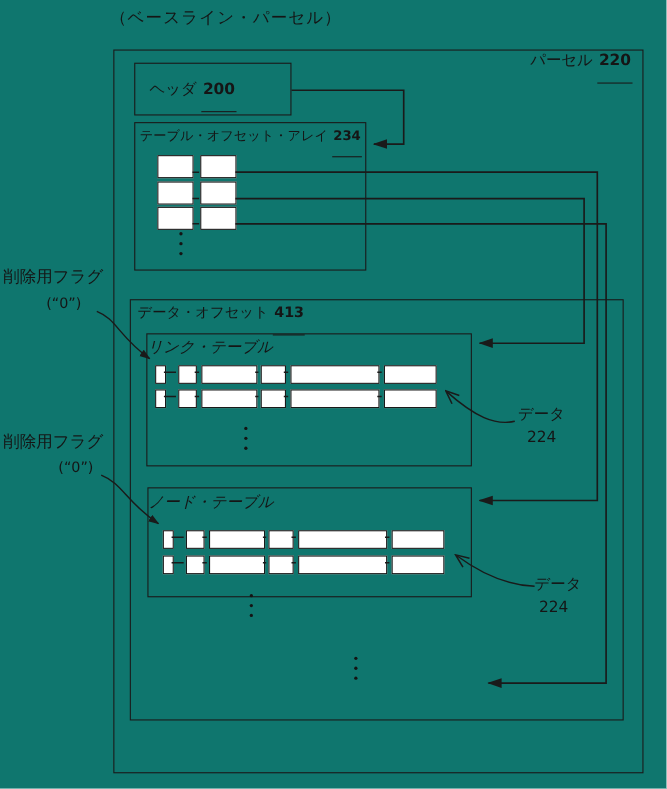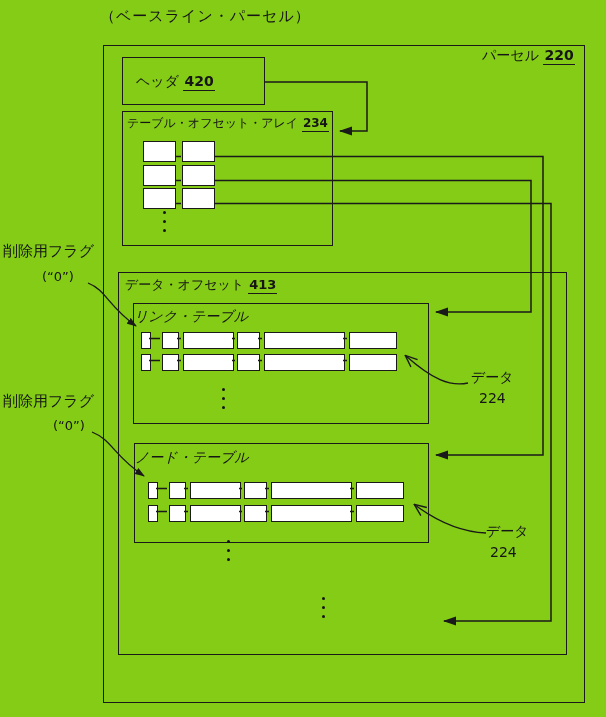--- a/index.html
+++ b/index.html
@@ -1,22 +1,22 @@
 <!DOCTYPE html>
 <html><head>
 <meta charset="utf-8">
 <style>
   html,body{margin:0;padding:0;background:#ffffff;}
   #canvas{
-    position:relative;width:606px;height:717px;background:#84cc16;overflow:hidden;
+    position:relative;width:606px;height:717px;background:#0f766e;overflow:hidden;
     font-family:"DejaVu Sans","Liberation Sans",sans-serif;color:#151515;
   }
   .box{position:absolute;border:1.6px solid #1a1a1a;background:transparent;box-sizing:border-box;}
   .lbl{position:absolute;white-space:nowrap;line-height:1.15;}
-  .ref{font-weight:700;border-bottom:1.8px solid #1a1a1a;padding:0 1px 1px 1px;}
+  .ref{font-weight:700;border-bottom:1.8px solid #1a1a1a;padding:0 1px 12px 1px;}
   .cell{position:absolute;border:1.5px solid #1a1a1a;box-sizing:border-box;background:#ffffff;}
   .vdots{position:absolute;display:flex;flex-direction:column;gap:6px;}
   .vdots i{width:3px;height:3px;background:#141414;border-radius:50%;}
   svg.wires{position:absolute;left:0;top:0;z-index:6;pointer-events:none;}
   .lbl.title-center{width:100%;text-align:left;left:0;font-style:italic;}
 </style>
 </head>
 <body>
 
 <div id="canvas">
@@ -25,21 +25,21 @@
 
   <div class="box" style="left:103px;top:45px;width:482px;height:658px;"></div>
   <div class="lbl" style="left:482px;top:47px;font-size:14px;">
     <span>パーセル</span>
     <span class="ref">220</span>
   </div>
 
   <div class="box" style="left:122px;top:57px;width:143px;height:48px;">
     <div class="lbl" style="left:13px;top:15px;font-size:14px;">
       <span>ヘッダ</span>
-      <span class="ref">420</span>
+      <span class="ref">200</span>
     </div>
   </div>
 
   <div class="box" style="left:122px;top:111px;width:211px;height:135px;">
     <div class="lbl" style="left:4px;top:5px;font-size:12px;">
       <span>テーブル・オフセット・アレイ</span>
       <span class="ref">234</span>
     </div>
     <span class="cell" style="left:20px;top:29px;width:33px;height:21px;"></span>
     <span class="cell" style="left:59px;top:29px;width:33px;height:21px;"></span>

